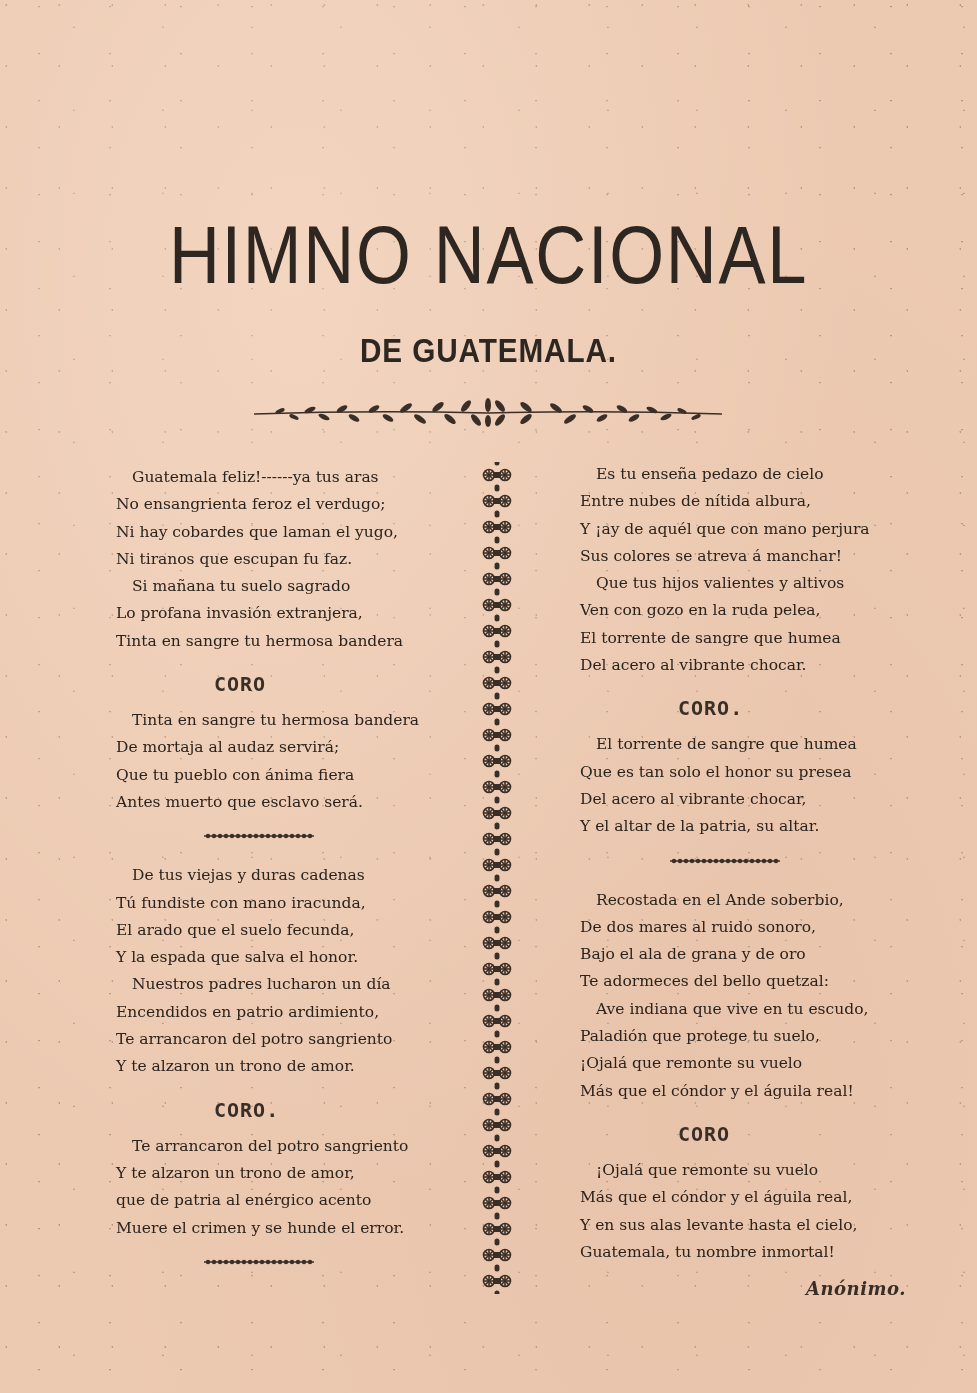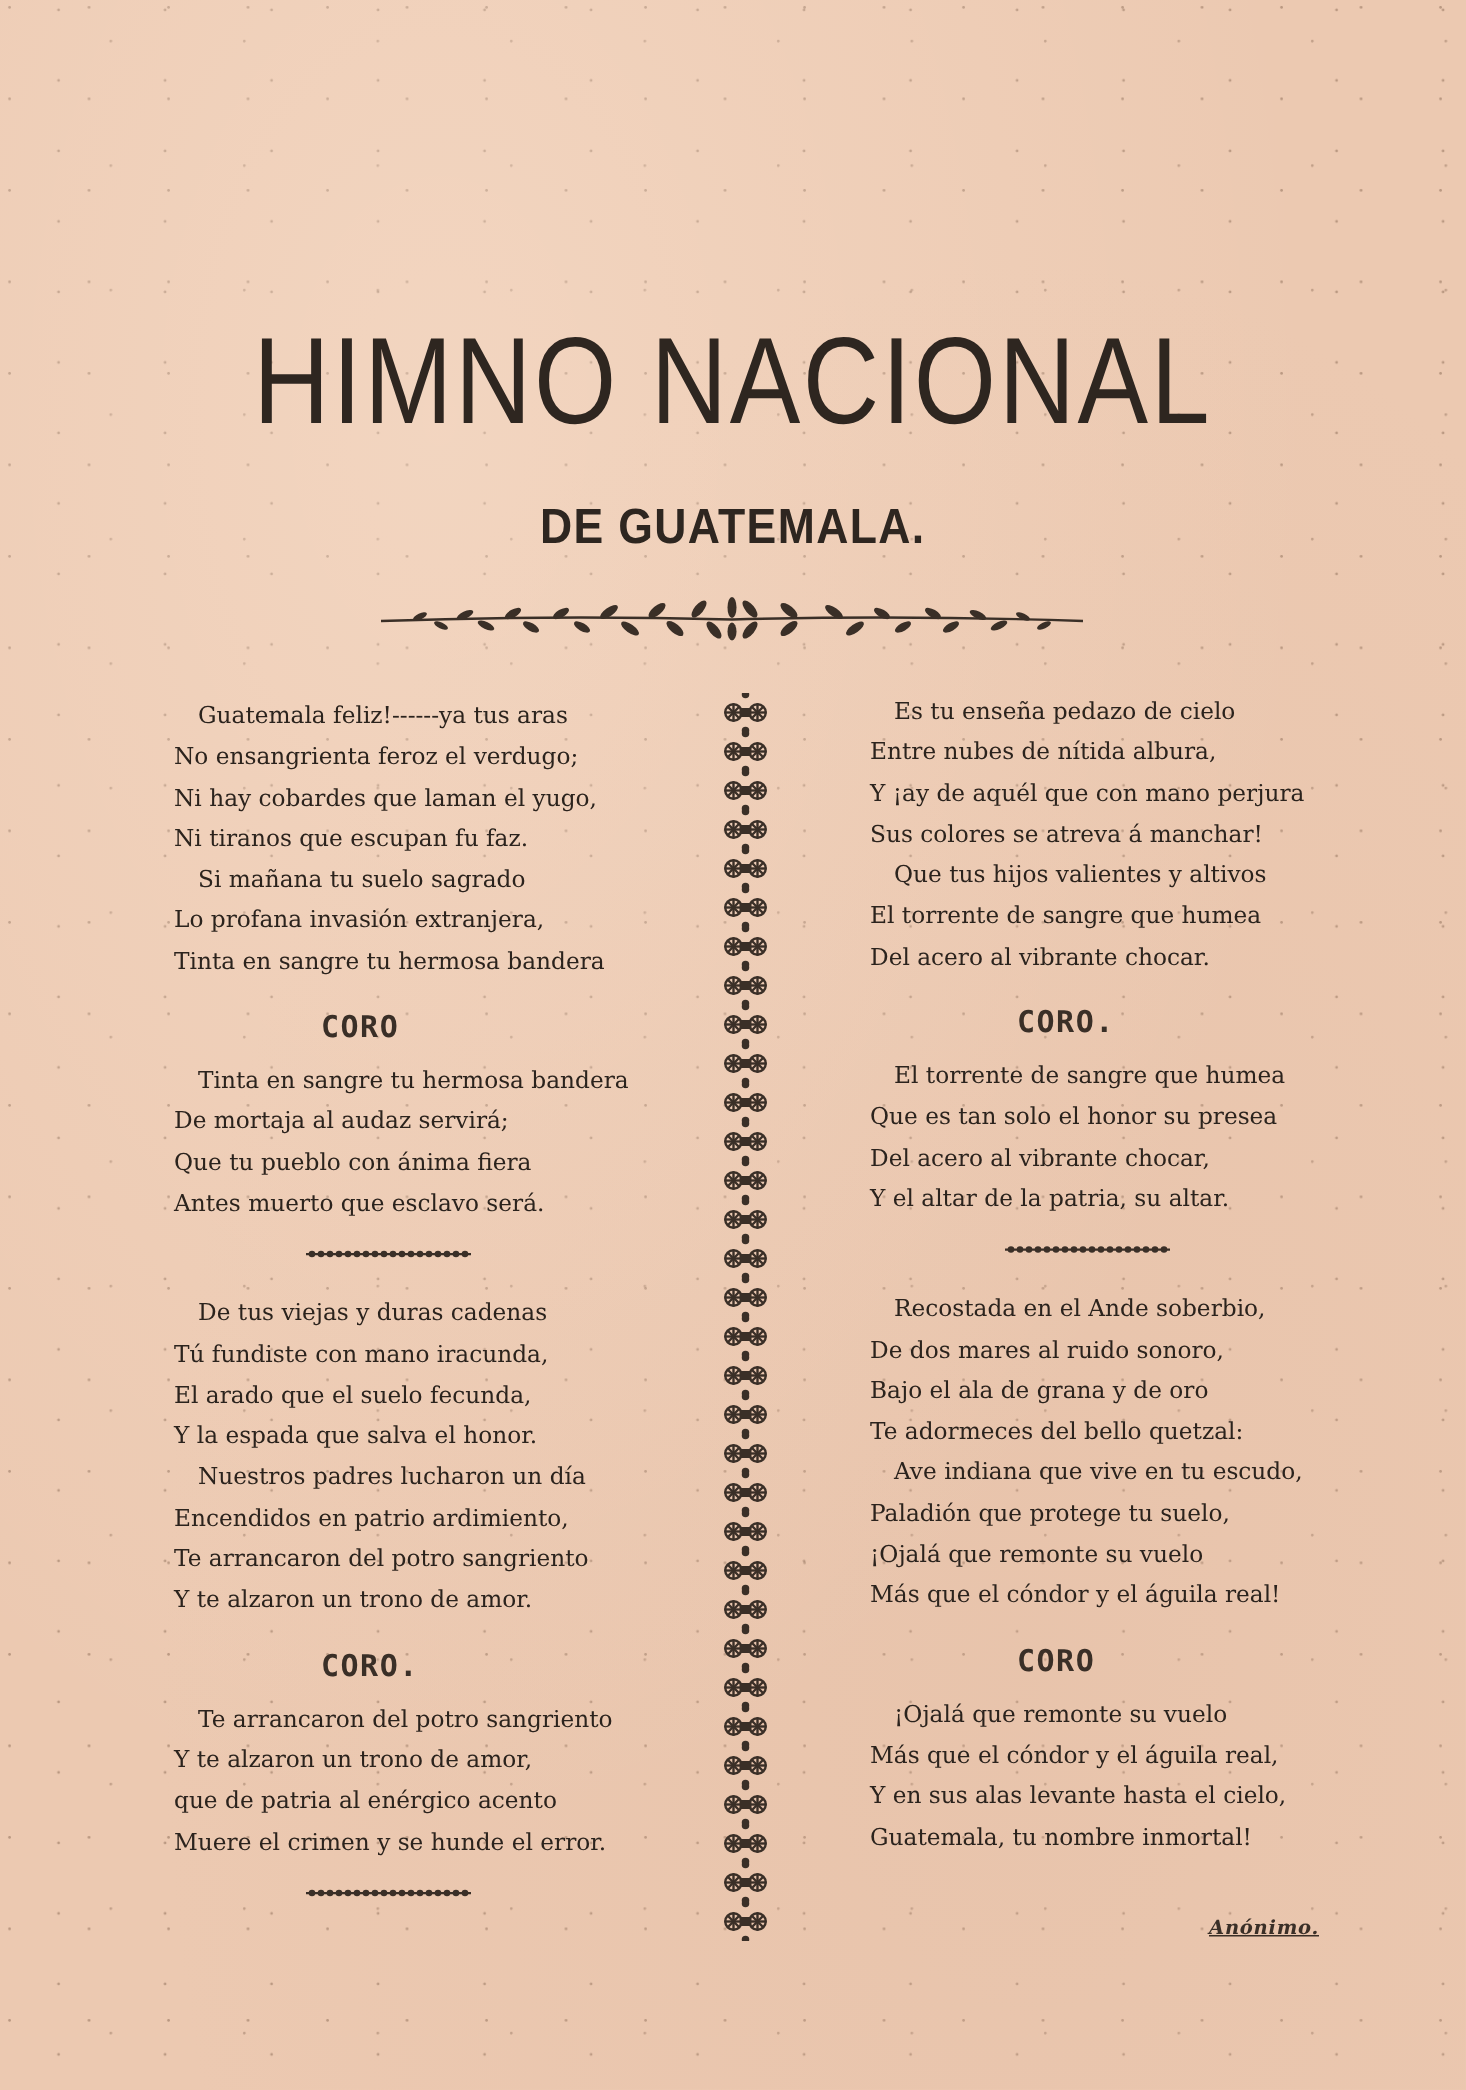--- a/index.html
+++ b/index.html
@@ -100,24 +100,23 @@
       width: 30px;
       height: 832px;
     }
     .signature {
       position: absolute;
       left: 806px;
       top: 1278px;
       font-family: "DejaVu Serif", serif;
       font-style: italic;
       font-weight: bold;
-      font-size: 13px;
+      font-size: 18px;
       color: #3a2f27;
       letter-spacing: 0.5px;
-      text-decoration: underline;
     }
   </style>
 </head>
 <body>
 
 <div class="page">
 
   <h1 class="title">HIMNO NACIONAL</h1>
   <h2 class="subtitle">DE GUATEMALA.</h2>
 
@@ -273,20 +272,21 @@
     <rect x="0" y="0" width="30" height="832" fill="url(#chain)"></rect>
   </svg>
 
   <div class="col right">
     <div>
       <span class="line indent">Es tu enseña pedazo de cielo</span>
       <span class="line">Entre nubes de nítida albura,</span>
       <span class="line">Y ¡ay de aquél que con mano perjura</span>
       <span class="line">Sus colores se atreva á manchar!</span>
       <span class="line indent">Que tus hijos valientes y altivos</span>
+      <span class="line">Ven con gozo en la ruda pelea,</span>
       <span class="line">El torrente de sangre que humea</span>
       <span class="line">Del acero al vibrante chocar.</span>
     </div>
 
     <span class="coro">CORO.</span>
 
     <div>
       <span class="line indent">El torrente de sangre que humea</span>
       <span class="line">Que es tan solo el honor su presea</span>
       <span class="line">Del acero al vibrante chocar,</span>

